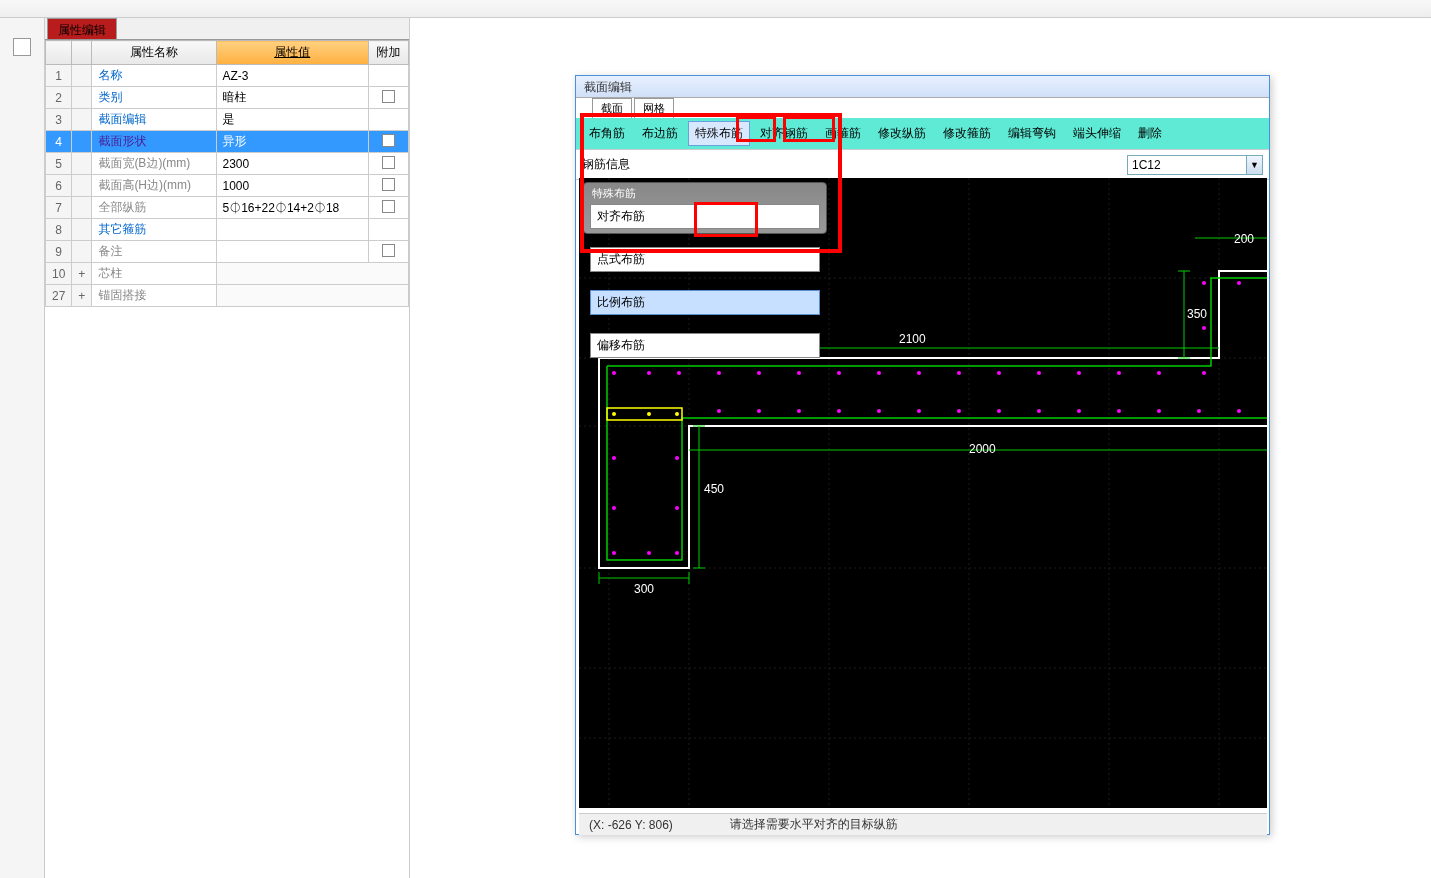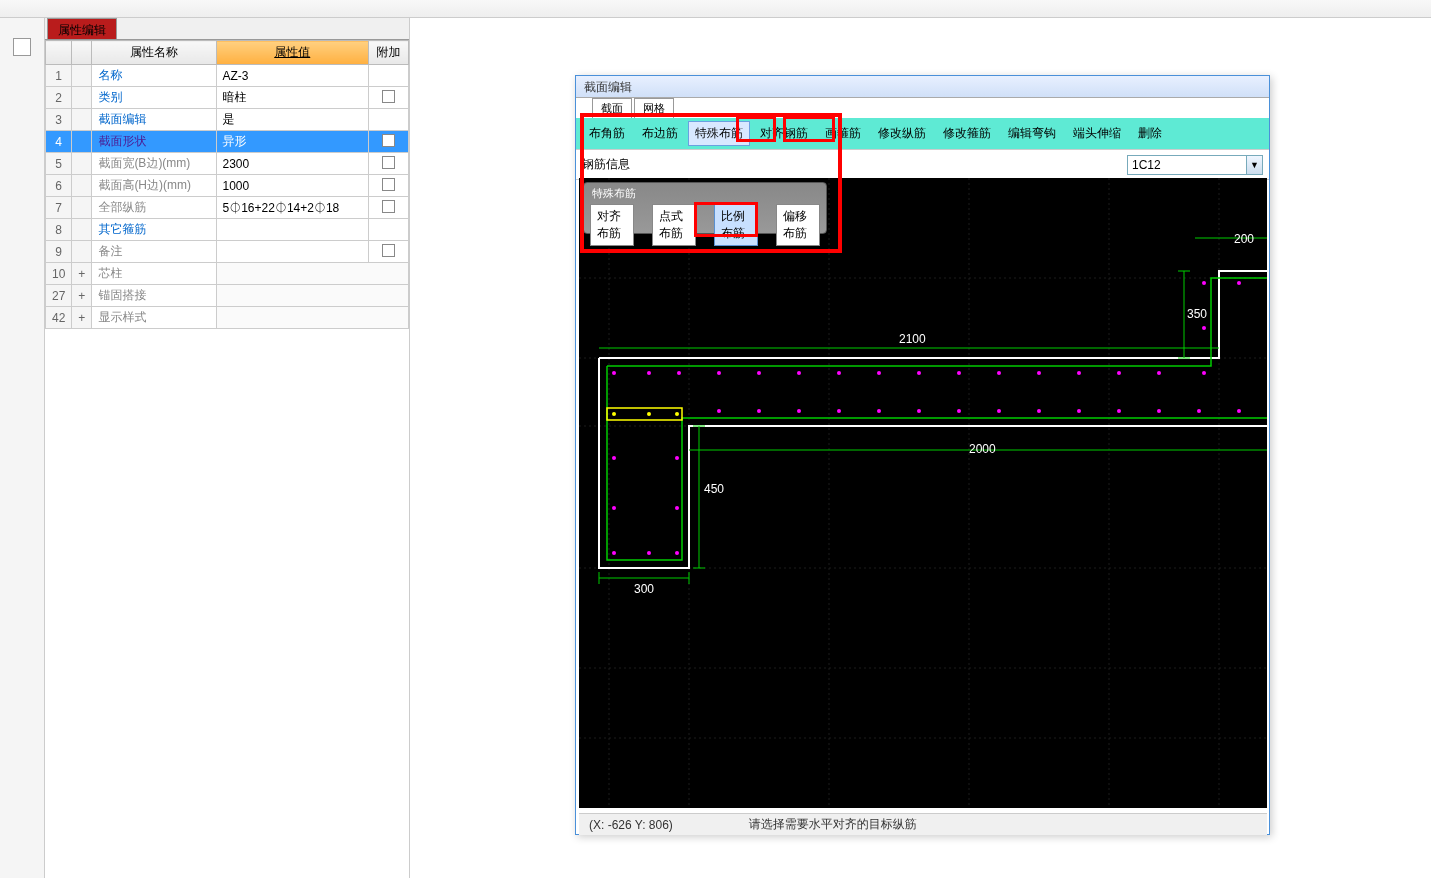--- a/index.html
+++ b/index.html
@@ -42,28 +42,28 @@
     .toolbar-row { height: 32px; border-bottom: 1px solid #ccc; display: flex; align-items: center; padding: 0 6px; gap: 3px; background: #5eead4; }
     .toolbar-row .btn { padding: 3px 6px; border: 1px solid transparent; font-size: 12px; cursor: pointer; }
     .toolbar-row .btn.active { border: 1px solid #6aa0e0; background: #d8e8ff; }
     
     .input-row { height: 30px; border-bottom: 1px solid #ccc; display: flex; align-items: center; padding: 0 6px; gap: 6px; justify-content: space-between; }
     .input-row input { width: 120px; height: 20px; border: 1px solid #7ab; padding: 0 4px; font-size: 12px; }
     .input-row .dropdown-arrow { width: 16px; height: 20px; border: 1px solid #7ab; border-left: none; background: linear-gradient(#eef6ff,#cde); display: flex; align-items: center; justify-content: center; font-size: 9px; }
     
     .sub-toolbar { position: absolute; left: 583px; top: 182px; width: 244px; height: 52px; background: linear-gradient(#888, #999); border: 1px solid #555; border-radius: 4px; z-index: 4; }
     .sub-toolbar .sub-title { color: #fff; font-size: 11px; padding: 3px 8px; }
-    .sub-toolbar .sub-buttons { display: flex; gap: 18px; padding: 0 6px; }
+    .sub-toolbar .sub-buttons { display: flex; gap: 18px; padding: 0 6px; flex-direction: column; }
     .sub-toolbar .sub-btn { padding: 3px 6px; background: #fff; border: 1px solid #888; font-size: 12px; cursor: pointer; }
     .sub-toolbar .sub-btn.active { background: #c8e0ff; border-color: #5a90d0; }
     
     .canvas-area { position: absolute; left: 579px; top: 178px; width: 688px; height: 630px; background: #000; z-index: 2; }
     .canvas-area svg { width: 100%; height: 100%; }
     
-    .status-bar { position: absolute; left: 579px; bottom: 43px; width: 688px; height: 22px; background: #f0f0f0; border-top: 1px solid #ccc; display: flex; align-items: center; padding: 0 10px; gap: 76px; font-size: 12px; color: #333; z-index: 3; }
+    .status-bar { position: absolute; left: 579px; bottom: 43px; width: 688px; height: 22px; background: #f0f0f0; border-top: 1px solid #ccc; display: flex; align-items: center; padding: 0 10px; gap: 57px; font-size: 12px; color: #333; z-index: 3; }
   </style>
 </head>
 <body>
 
 <div class="top-toolbar"></div>
 
 <div class="main-container">
   <div class="left-panel">
     <div class="tool-icon"></div>
   </div>
@@ -149,26 +149,20 @@
           <tr>
             <td class="rownum">10</td>
             <td class="expand">+</td>
             <td class="name-gray">芯柱</td>
             <td class="value-empty" colspan="2"></td>
           </tr>
           <tr>
             <td class="rownum">27</td>
             <td class="expand">+</td>
             <td class="name-gray">锚固搭接</td>
-            <td class="value-empty" colspan="2"></td>
-          </tr>
-          <tr>
-            <td class="rownum">42</td>
-            <td class="expand">+</td>
-            <td class="name-gray">显示样式</td>
             <td class="value-empty" colspan="2"></td>
           </tr>
         </tbody>
     </table>
   </div>
 </div>
 
 <div class="section-editor">
   <div class="title-bar">截面编辑</div>
   <div class="inner-tabs">

